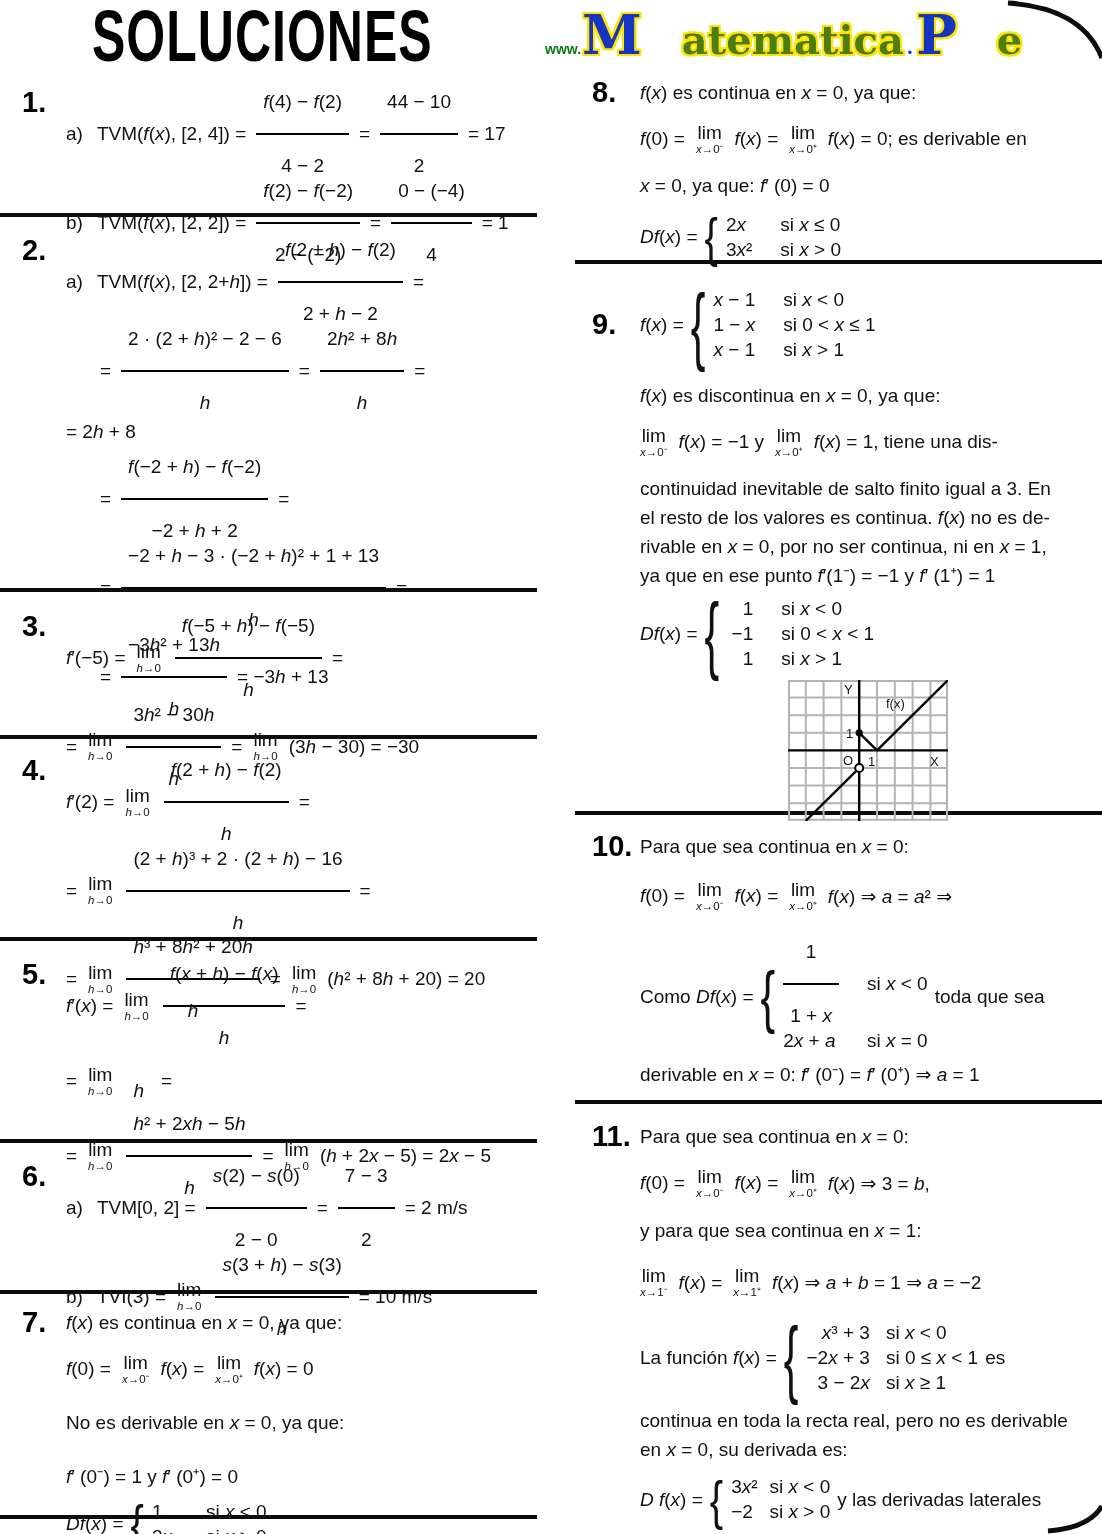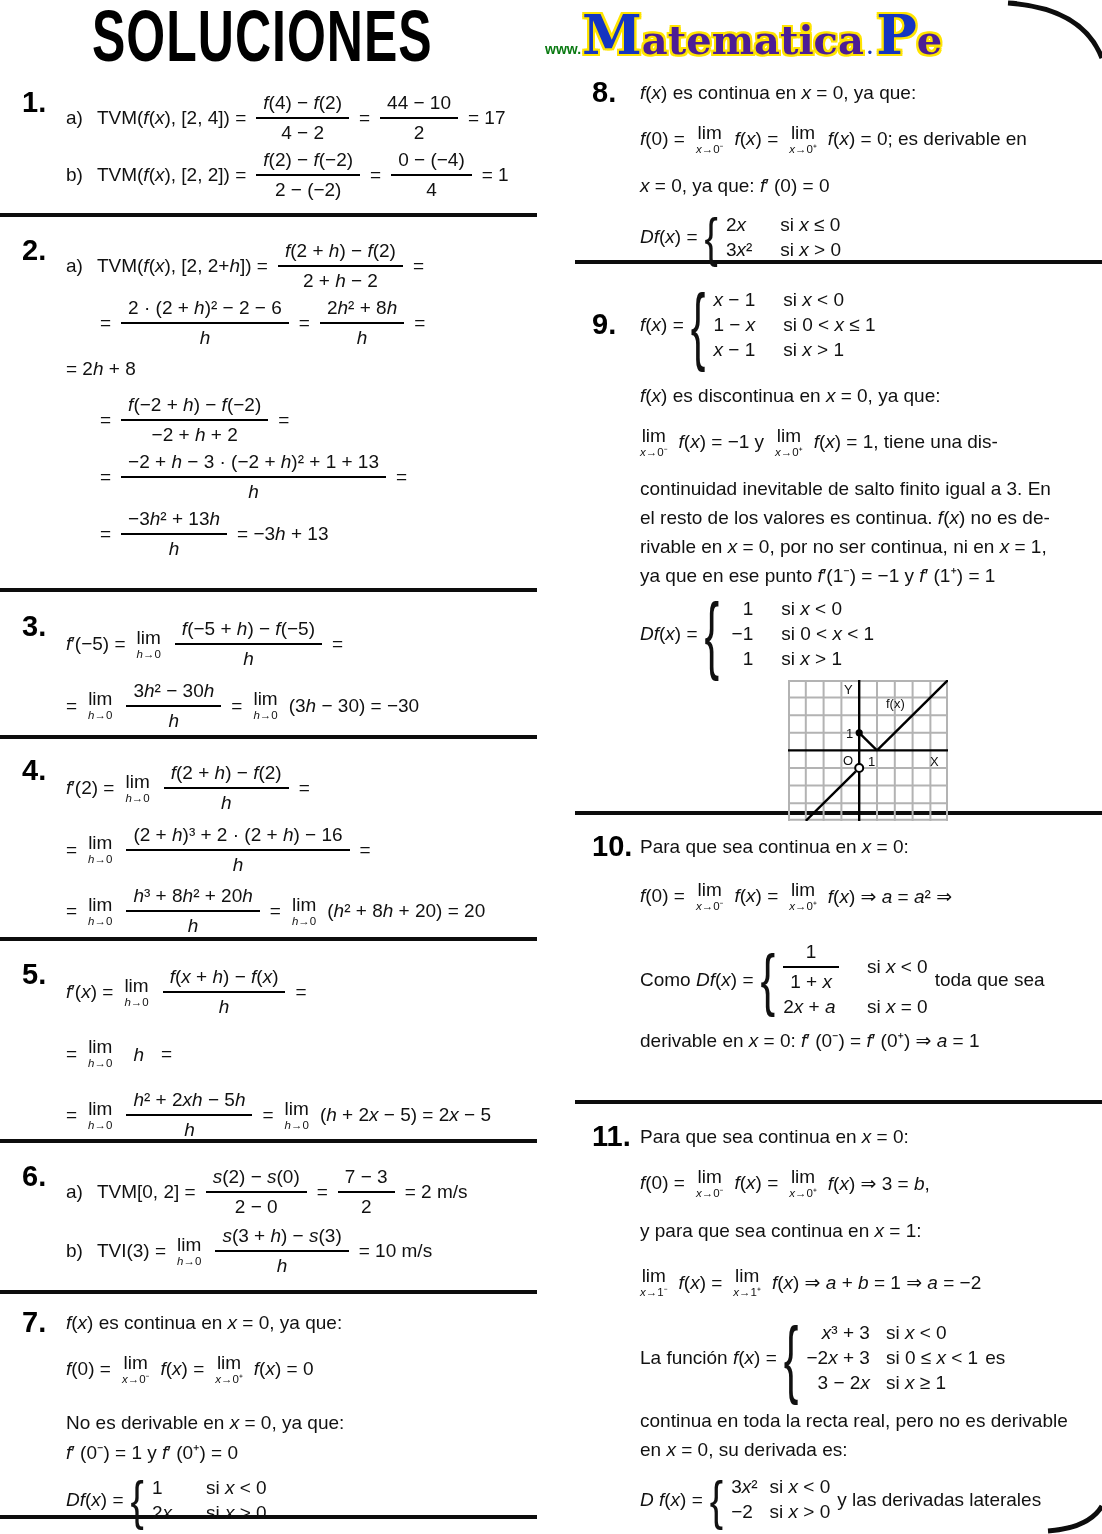--- a/index.html
+++ b/index.html
@@ -12,37 +12,37 @@
     position:absolute;left:92px;top:-6px;font-size:50px;font-weight:bold;
     letter-spacing:1px;transform:scaleY(1.45);transform-origin:top left;color:#000;
     white-space:nowrap;
   }
   .logo{position:absolute;left:545px;top:8px;display:flex;align-items:baseline;white-space:nowrap;
     font-family:"DejaVu Serif", serif;font-weight:bold;}
   .logo .www{font-size:14px;color:#0a7a12;font-family:"Liberation Sans",sans-serif;font-weight:bold;margin-right:1px;}
   .yl{text-shadow:2px 0 0 #ffe400,-2px 0 0 #ffe400,0 2px 0 #ffe400,0 -2px 0 #ffe400,
       2px 2px 0 #ffe400,-2px -2px 0 #ffe400,2px -2px 0 #ffe400,-2px 2px 0 #ffe400;}
   .logo .bigM{font-size:54px;color:#1535c0;line-height:1;}
-  .logo .red{font-size:40px;color:#4c1d95;line-height:1;}
+  .logo .red{font-size:40px;color:#4d7c0f;line-height:1;margin-left:40px;}
   .logo .dotb{font-size:18px;color:#1535c0;margin:0 3px;}
   .logo .bigP{font-size:54px;color:#1535c0;line-height:1;}
   
   .item{position:absolute;}
   .inum{position:absolute;top:-2px;font-size:29px;font-weight:bold;color:#000;}
   .left .inum{left:2px;}
   .right .inum{left:17px;}
   .left .content{margin-left:46px;}
   .right .content{margin-left:65px;}
   .ml{display:flex;align-items:center;gap:7px;margin:3px 0;min-height:54px;white-space:nowrap;font-size:19px;}
   .tl{font-size:19px;line-height:29px;white-space:nowrap;}
   .lab{margin-right:7px;}
   .cont{margin-left:34px;}
   .frac{display:inline-block;text-align:center;vertical-align:middle;margin:0 3px;}
-  .fnum{display:block;padding:0 7px 3px;border-bottom:2.5px solid #000;line-height:1.15;}
-  .fden{display:block;padding:3px 7px 0;line-height:1.15;}
+  .fnum{display:block;padding:0 7px 20px;border-bottom:2.5px solid #000;line-height:1.15;}
+  .fden{display:block;padding:20px 7px 0;line-height:1.15;}
   .lim{display:inline-flex;flex-direction:column;align-items:center;margin:13px 4px;}
   .lim .t{font-size:19px;line-height:1.05;}
   .lim .s{font-size:11.5px;line-height:1;margin-top:1px;}
   .cases{display:inline-flex;align-items:center;vertical-align:middle;}
   .brace{display:inline-block;font-weight:400;margin-right:8px;line-height:1;}
   .b2{font-size:40px;transform:scaleY(1.35);}
   .b3{font-size:44px;transform:scaleY(1.95);}
   .cbody{display:grid;grid-template-columns:auto auto;column-gap:28px;row-gap:3px;align-items:center;font-size:19px;}
   .cbody .ce{min-width:26px;}
   .cbody.ra .ce{text-align:right;}
@@ -335,21 +335,21 @@
           <span class="s"><i>x</i>→0⁻</span>
         </span>
       <span><i>f</i>(<i>x</i>) =</span>
       <span class="lim">
           <span class="t">lim</span>
           <span class="s"><i>x</i>→0⁺</span>
         </span>
       <span><i>f</i>(<i>x</i>) = 0</span>
     </div>
     <div class="tl" style="margin-top:10px">No es derivable en <i>x</i> = 0, ya que:</div>
-    <div class="tl" style="margin-top:1px"><i>f</i>′ (0⁻) = 1 y <i>f</i>′ (0⁺) = 0</div>
+    <div class="tl" style="margin-top:25px"><i>f</i>′ (0⁻) = 1 y <i>f</i>′ (0⁺) = 0</div>
     <div class="ml" style="margin-top:6px">
       <span><i>Df</i>(<i>x</i>) =</span>
       <span class="cases">
         <span class="brace b2">{</span>
         <span class="cbody">
           <span class="ce">1</span>
             <span class="cc">si <i>x</i> &lt; 0</span>
           <span class="ce">2<i>x</i></span>
             <span class="cc">si <i>x</i> &gt; 0</span>
         </span>

